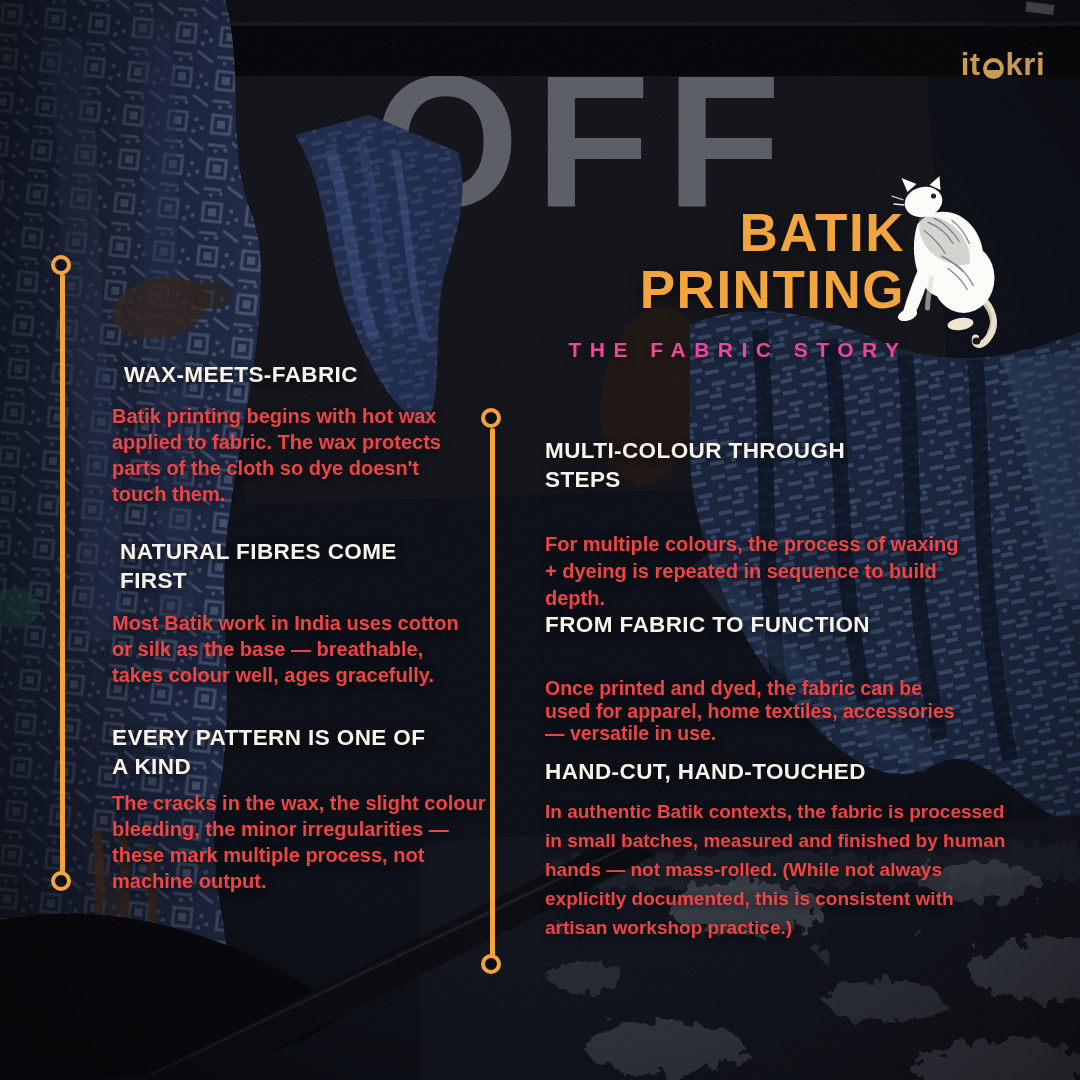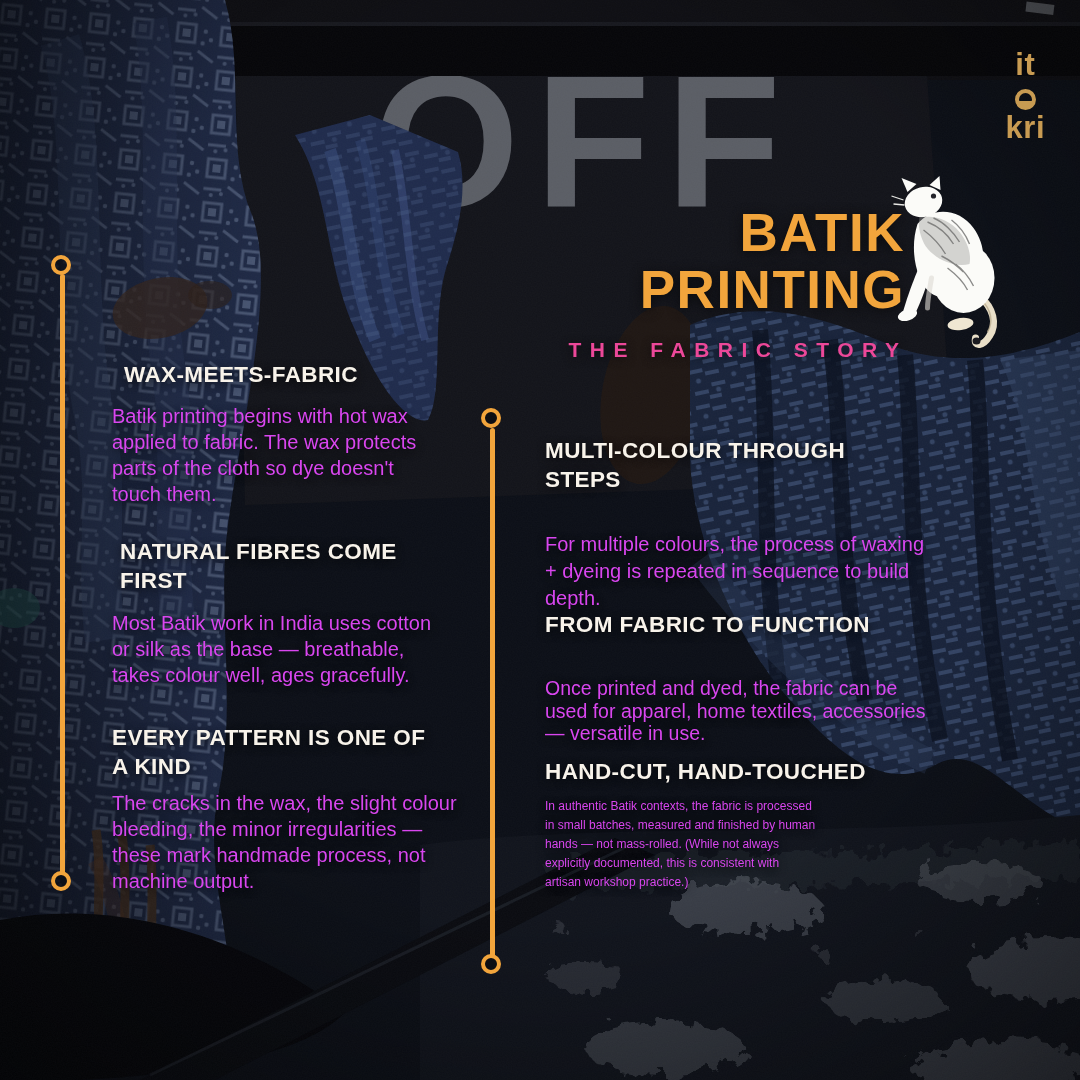--- a/index.html
+++ b/index.html
@@ -6,21 +6,21 @@
   .canvas{
     position:relative;width:1080px;height:1080px;overflow:hidden;
     font-family:"Liberation Sans","DejaVu Sans",sans-serif;
     background:#0d1119;
   }
   .bg{position:absolute;inset:0;width:1080px;height:1080px;display:block;}
   
   .logo{
     position:absolute;top:47px;right:35px;
     font-size:31px;font-weight:700;color:#c89b52;letter-spacing:.5px;
-    display:flex;align-items:center;flex-direction:column;
+    display:flex;align-items:center;
   }
   .logo-o{
     display:inline-block;width:13px;height:13px;margin:6px 2px 0 2px;
     border:4px solid #c89b52;border-radius:50%;
     background:linear-gradient(to top,#c89b52 42%,transparent 42%);
   }
   
   .title{
     position:absolute;top:204px;right:175px;text-align:right;
     color:#f2a53c;font-weight:700;font-size:53px;line-height:57px;letter-spacing:1.5px;
@@ -38,27 +38,27 @@
     position:absolute;width:12px;height:12px;border:4.5px solid #f2a53c;border-radius:50%;
     background:rgba(8,9,13,.55);box-sizing:content-box;
   }
   
   .sec-h{
     position:absolute;color:#f8f3ea;font-size:22.5px;font-weight:700;
     letter-spacing:.4px;line-height:29px;white-space:pre-line;
     text-shadow:0 2px 8px rgba(0,0,0,.65);
   }
   .sec-p{
-    position:absolute;color:#d946ef;font-size:20px;font-weight:400;
+    position:absolute;color:#ef4444;font-size:20px;font-weight:700;
     line-height:26px;white-space:pre-line;
     text-shadow:0 2px 8px rgba(0,0,0,.65);
   }
   #r1p{line-height:27px;margin-top:31px;}
   #r2p{font-size:19.5px;line-height:22.5px;margin-top:28px;}
-  #r3p{font-size:12px;line-height:19px;}
+  #r3p{font-size:19px;line-height:29px;}
 </style>
 </head>
 <body>
 
 <div class="canvas">
 
   <svg class="bg" viewBox="0 0 1080 1080" preserveAspectRatio="none">
     <defs>
       <pattern id="batikL" width="44" height="44" patternUnits="userSpaceOnUse" patternTransform="rotate(6)">
         <rect x="4" y="4" width="18" height="18" fill="none" stroke="#93a6c9" stroke-width="3"></rect>
@@ -214,21 +214,21 @@
   <div class="sec-h" id="l2h" style="left:112px;top:537px;margin-left:8px;">NATURAL FIBRES COME
 FIRST</div>
   <div class="sec-p" id="l2p" style="left:112px;top:610px;">Most Batik work in India uses cotton
 or silk as the base — breathable,
 takes colour well, ages gracefully.</div>
 
   <div class="sec-h" id="l3h" style="left:112px;top:723px;">EVERY PATTERN IS ONE OF
 A KIND</div>
   <div class="sec-p" id="l3p" style="left:112px;top:790px;">The cracks in the wax, the slight colour
 bleeding, the minor irregularities —
-these mark handmade process, not
+these mark multiple process, not
 machine output.</div>
 
   <div class="sec-h" id="r1h" style="left:545px;top:436px;">MULTI-COLOUR THROUGH
 STEPS</div>
   <div class="sec-p" id="r1p" style="left:545px;top:500px;">For multiple colours, the process of waxing
 + dyeing is repeated in sequence to build
 depth.</div>
 
   <div class="sec-h" id="r2h" style="left:545px;top:610px;">FROM FABRIC TO FUNCTION</div>
   <div class="sec-p" id="r2p" style="left:545px;top:649px;">Once printed and dyed, the fabric can be

